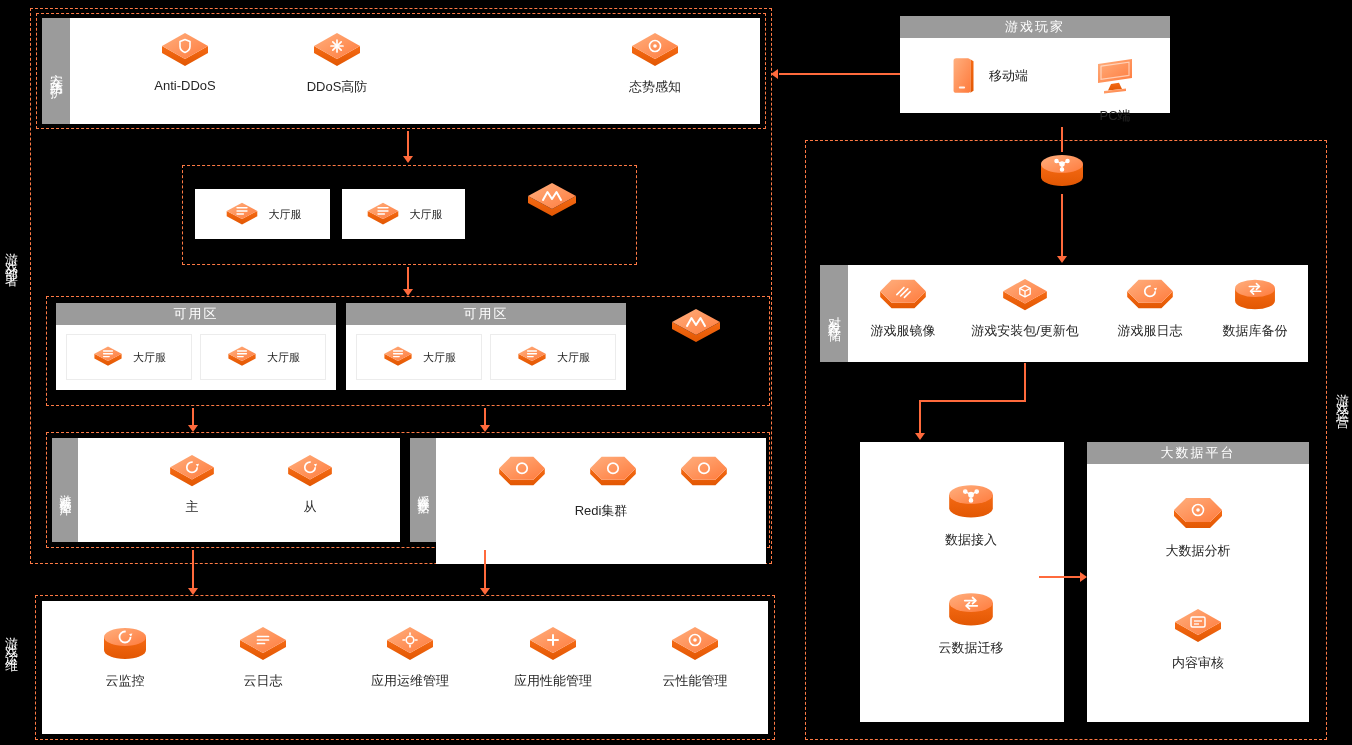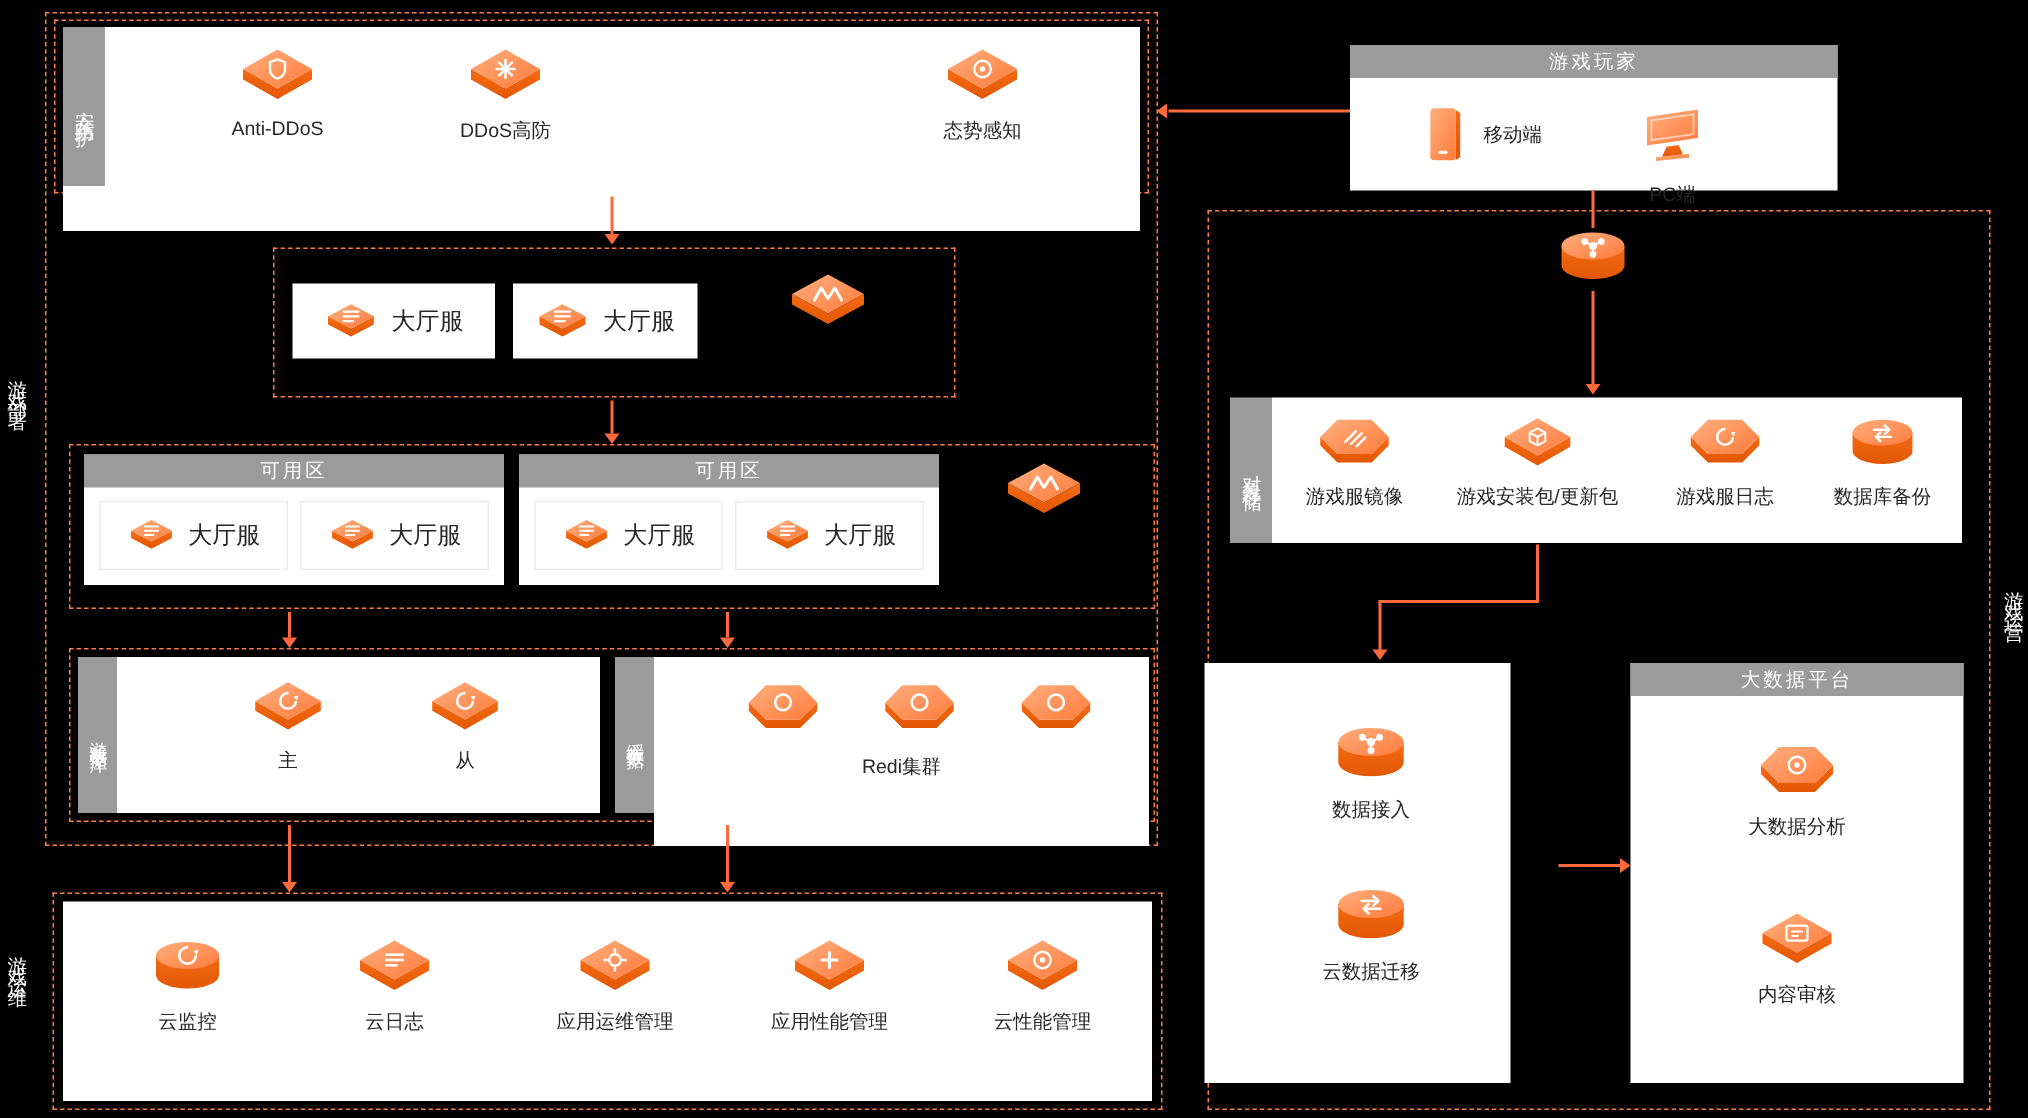--- a/index.html
+++ b/index.html
@@ -19,21 +19,21 @@
   .vtext.small { font-size:12px; letter-spacing:2px; }
   .zlabel { position:absolute; color:#fff; writing-mode:vertical-rl; text-orientation:upright;
             font-size:13px; letter-spacing:7px; }
 
   .item { position:absolute; display:flex; flex-direction:column; align-items:center; gap:7px; }
   .item .lbl { font-size:13px; color:#262626; white-space:nowrap; }
   .hitem { position:absolute; display:flex; align-items:center; gap:13px; }
   .hitem .lbl { font-size:13px; color:#262626; white-space:nowrap; }
 
   .srv { position:absolute; background:#fff; display:flex; align-items:center; justify-content:center;
-         gap:9px; font-size:16px; color:#262626; }
+         gap:9px; font-size:11px; color:#262626; }
   .srv.bordered { border:1px solid #ececec; }
 
   .ico { display:inline-block; line-height:0; }
   .ico svg { display:block; }
 
   .line { position:absolute; background:#FF6A3C; }
   .head { position:absolute; width:0; height:0; }
   .head.down  { border-left:5px solid transparent; border-right:5px solid transparent; border-top:7px solid #FF6A3C; }
   .head.left  { border-top:5px solid transparent; border-bottom:5px solid transparent; border-right:7px solid #FF6A3C; }
   .head.right { border-top:5px solid transparent; border-bottom:5px solid transparent; border-left:7px solid #FF6A3C; }
@@ -63,21 +63,21 @@
   <div class="zlabel" style="left:1333px;top:384px;">游戏运营</div>
 
   <div class="dashed" style="left:30px;top:8px;width:742px;height:556px;"></div>
   <div class="dashed" style="left:36px;top:13px;width:730px;height:116px;"></div>
   <div class="dashed" style="left:182px;top:165px;width:455px;height:100px;"></div>
   <div class="dashed" style="left:46px;top:296px;width:724px;height:110px;"></div>
   <div class="dashed" style="left:46px;top:432px;width:724px;height:116px;"></div>
   <div class="dashed" style="left:35px;top:595px;width:740px;height:145px;"></div>
   <div class="dashed" style="left:805px;top:140px;width:522px;height:600px;"></div>
 
-  <div class="panel" style="left:42px;top:18px;width:718px;height:136px;text-decoration:underline;">
+  <div class="panel" style="left:42px;top:18px;width:718px;height:106px;text-decoration:underline;">
     <div class="tab" style="left:0;top:0;width:28px;height:106px;">
       <span class="vtext">安全防护</span>
     </div>
     <div class="item" style="left:73px;top:13px;width:140px;">
       <span class="ico" style="width:52px;height:40px">
           <svg viewBox="0 0 52 40" width="100%" height="100%">
             <path d="M3 15 V22 L26 35 L49 22 V15 L26 28 Z" fill="url(#gSide)"></path>
             <polygon points="26,2 49,15 26,28 3,15" fill="url(#gTop)"></polygon>
             <path d="M26 8.5 L31 10.5 L31 15.5 C31 18.5 28.5 20.5 26 21.5 C23.5 20.5 21 18.5 21 15.5 L21 10.5 Z" fill="none" stroke="#fff" stroke-width="1.6" stroke-linejoin="round"></path>
           </svg>
@@ -334,21 +334,21 @@
             <path d="M3 15 V22 L26 35 L49 22 V15 L26 28 Z" fill="url(#gSide)"></path>
             <polygon points="26,2 49,15 26,28 3,15" fill="url(#gTop)"></polygon>
             <circle cx="26" cy="15" r="5.5" fill="none" stroke="#fff" stroke-width="1.6"></circle>
             <circle cx="26" cy="15" r="1.8" fill="#fff"></circle>
           </svg>
         </span>
       <span class="lbl">云性能管理</span>
     </div>
   </div>
 
-  <div class="panel" style="left:900px;top:30px;width:325px;height:97px;">
+  <div class="panel" style="left:900px;top:16px;width:270px;height:97px;">
     <div class="ghead">游戏玩家</div>
     <div class="hitem" style="left:50px;top:36px;height:48px;">
       <span class="ico" style="width:26px;height:42px">
           <svg viewBox="0 0 24 40" width="100%" height="100%">
             <path d="M19 4 L22 6 V34 L19 36 Z" fill="url(#gSide)"></path>
             <rect x="3" y="3" width="16" height="33" rx="2.5" fill="url(#gTop)"></rect>
             <rect x="8" y="30" width="6" height="2" rx="1" fill="#fff" opacity="0.9"></rect>
           </svg>
         </span>
       <span class="lbl">移动端</span>
@@ -435,21 +435,21 @@
               <path d="M27.5 7 l3.2 3 -3.2 3"></path>
               <path d="M32 15 H22"></path>
               <path d="M24.5 12 l-3.2 3 3.2 3"></path>
             </g>
           </svg>
         </span>
       <span class="lbl">数据库备份</span>
     </div>
   </div>
 
-  <div class="panel" style="left:803px;top:442px;width:204px;height:280px;">
+  <div class="panel" style="left:860px;top:442px;width:204px;height:280px;">
     <div class="item" style="left:41px;top:40px;width:140px;">
       <span class="ico" style="width:54px;height:42px">
           <svg viewBox="0 0 52 40" width="100%" height="100%">
             <path d="M5 12 V25 a21 9 0 0 0 42 0 V12 Z" fill="url(#gSide)"></path>
             <ellipse cx="26" cy="12" rx="21" ry="9" fill="url(#gTop)"></ellipse>
             <g stroke="#fff" stroke-width="1.3" fill="#fff">
               <line x1="26" y1="12" x2="20.5" y2="9"></line>
               <line x1="26" y1="12" x2="31.5" y2="9"></line>
               <line x1="26" y1="12" x2="26" y2="17.5"></line>
               <circle cx="26" cy="12" r="2.1"></circle>

